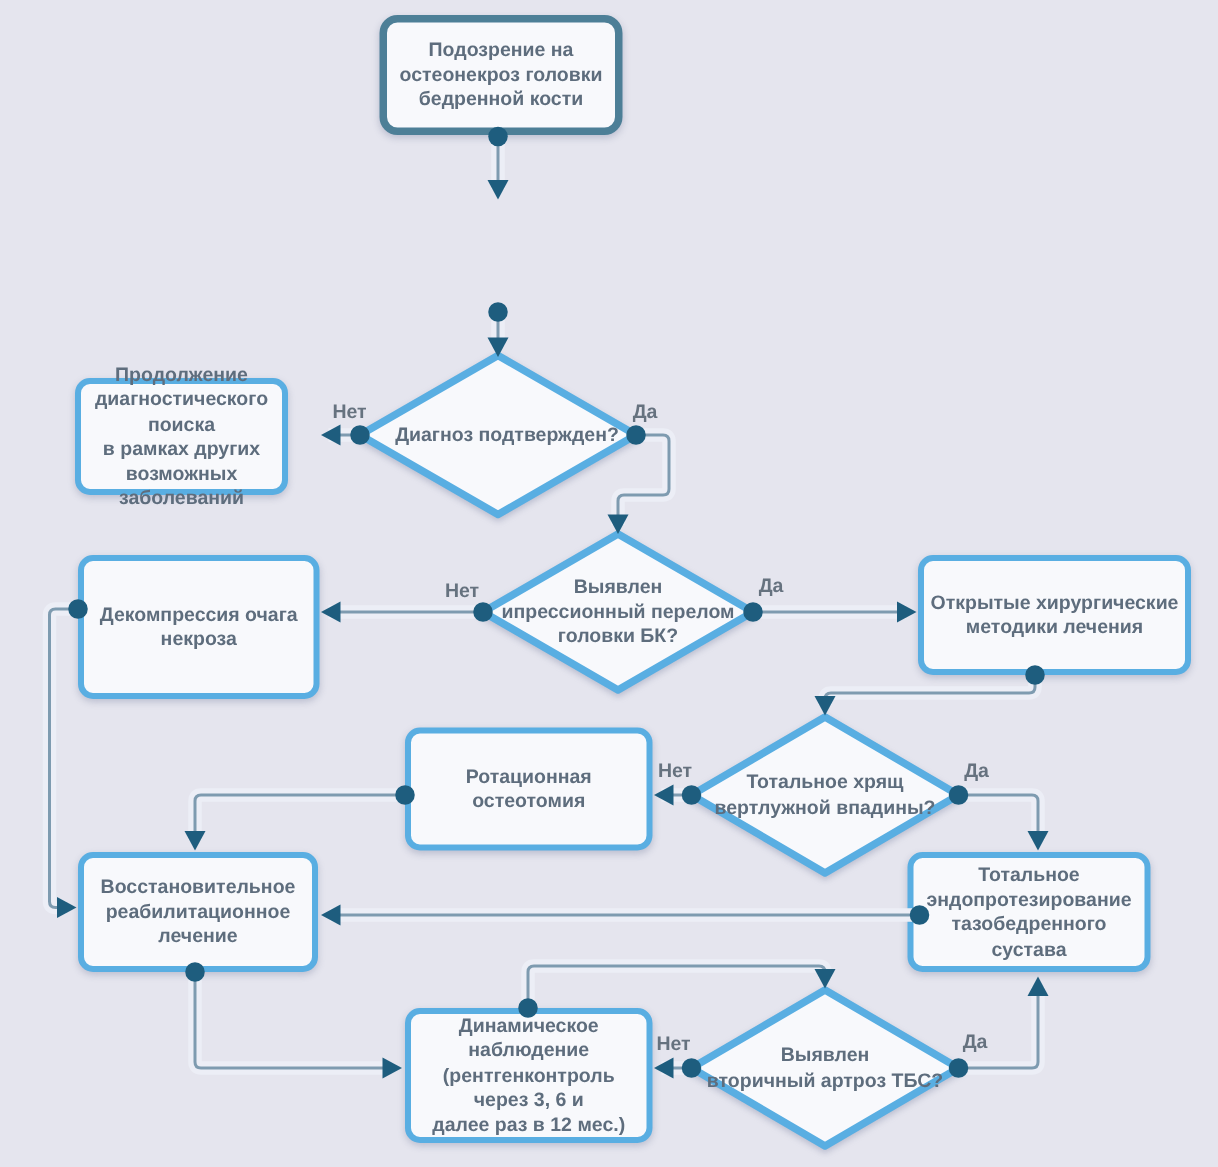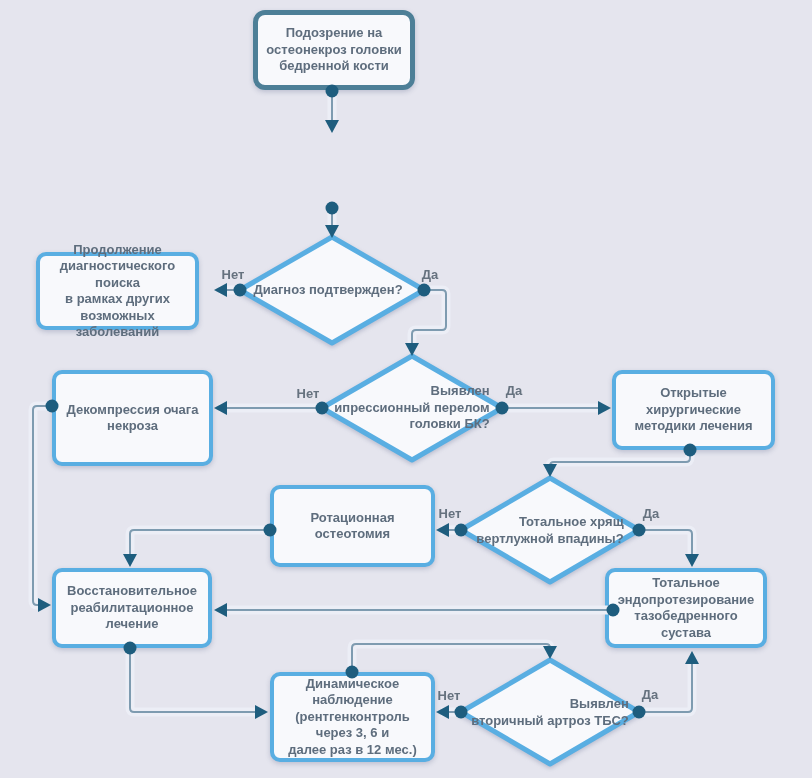--- a/index.html
+++ b/index.html
@@ -25,50 +25,50 @@
     box-shadow:0 2px 5px rgba(105,115,150,.33);
   }
   .node.start{border:5px solid #4d7f97;border-radius:12px;}
   .node-label{
     white-space:pre-line;color:#5e6d7d;font-weight:bold;
     font-size:13px;line-height:16.5px;padding:0 1px;width:100%;
   }
   
   .diamond-label,.edge-label{
     position:absolute;z-index:4;transform:translate(-50%,-50%);
-    white-space:pre-line;text-align:right;color:#5e6d7d;font-weight:bold;
+    white-space:pre-line;text-align:center;color:#5e6d7d;font-weight:bold;
     font-size:13px;line-height:16.5px;pointer-events:none;
   }
   .edge-label{color:#66727f;}
 </style>
 </head>
 <body>
 
 <div class="canvas">
 
   <div class="node start" style="left:253px;top:10px;width:162px;height:80px">
     <span class="node-label">Подозрение на
 остеонекроз головки
 бедренной кости</span>
   </div>
 
 
-  <div class="node" style="left:36px;top:252px;width:163px;height:78px">
+  <div class="node" style="left:50px;top:252px;width:142px;height:78px">
     <span class="node-label">Продолжение
 диагностического поиска
 в рамках других
 возможных заболеваний</span>
   </div>
 
   <div class="node" style="left:52px;top:370px;width:161px;height:96px">
     <span class="node-label">Декомпрессия очага
 некроза</span>
   </div>
 
-  <div class="node" style="left:612px;top:370px;width:163px;height:80px">
+  <div class="node" style="left:612px;top:370px;width:182px;height:80px">
     <span class="node-label">Открытые хирургические
 методики лечения</span>
   </div>
 
   <div class="node" style="left:270px;top:485px;width:165px;height:82px">
     <span class="node-label">Ротационная остеотомия</span>
   </div>
 
   <div class="node" style="left:52px;top:568px;width:160px;height:80px">
     <span class="node-label">Восстановительное
@@ -183,21 +183,21 @@
       <polygon class="ah" points="130,567 123,554 137,554"></polygon>
       <polygon class="ah" points="51,605 38,598 38,612"></polygon>
       <polygon class="ah" points="214,610 227,603 227,617"></polygon>
       <polygon class="ah" points="268,712 255,705 255,719"></polygon>
       <polygon class="ah" points="550,659 543,646 557,646"></polygon>
       <polygon class="ah" points="436,712 449,705 449,719"></polygon>
       <polygon class="ah" points="692,651 685,664 699,664"></polygon>
     </g>
   </svg>
 
-  <div class="diamond-label" style="left:328px;top:290px">Диагноз подтвержден?</div>
+  <div class="diamond-label" style="left:338px;top:290px">Диагноз подтвержден?</div>
   <div class="diamond-label" style="left:412px;top:408px">Выявлен
 ипрессионный перелом
 головки БК?</div>
   <div class="diamond-label" style="left:550px;top:530px">Тотальное хрящ
 вертлужной впадины?</div>
   <div class="diamond-label" style="left:550px;top:712px">Выявлен
 вторичный артроз ТБС?</div>
 
   <div class="edge-label" style="left:233px;top:275px">Нет</div>
   <div class="edge-label" style="left:430px;top:275px">Да</div>

